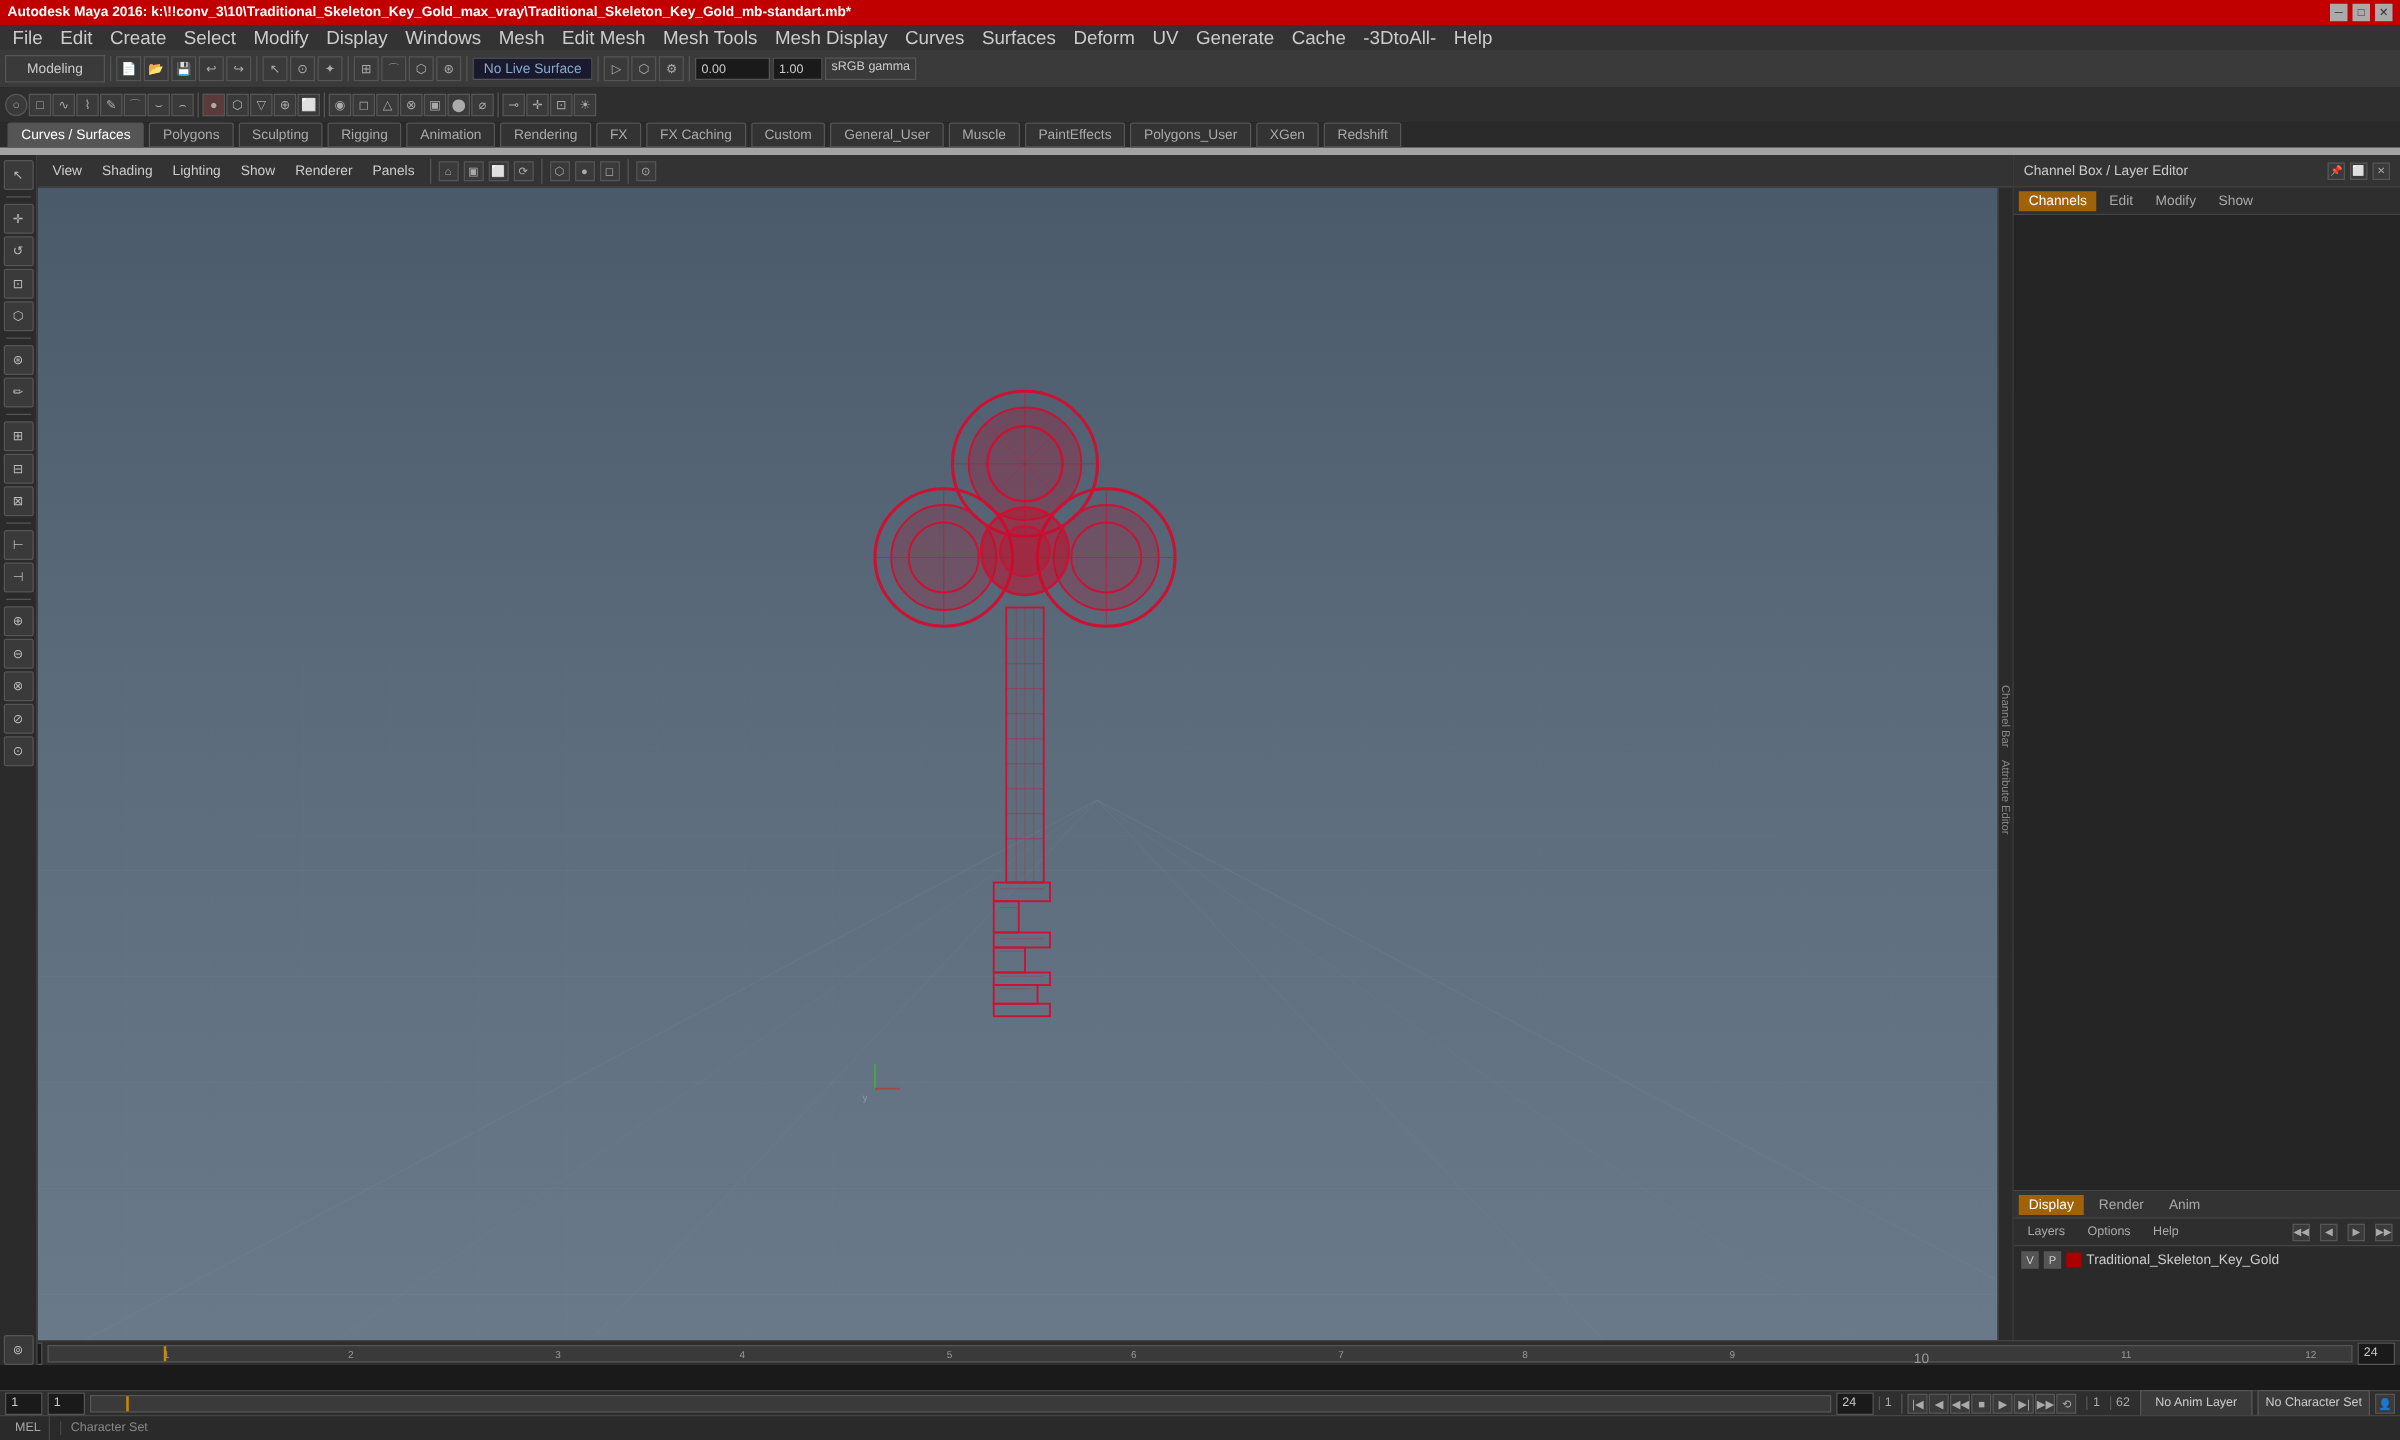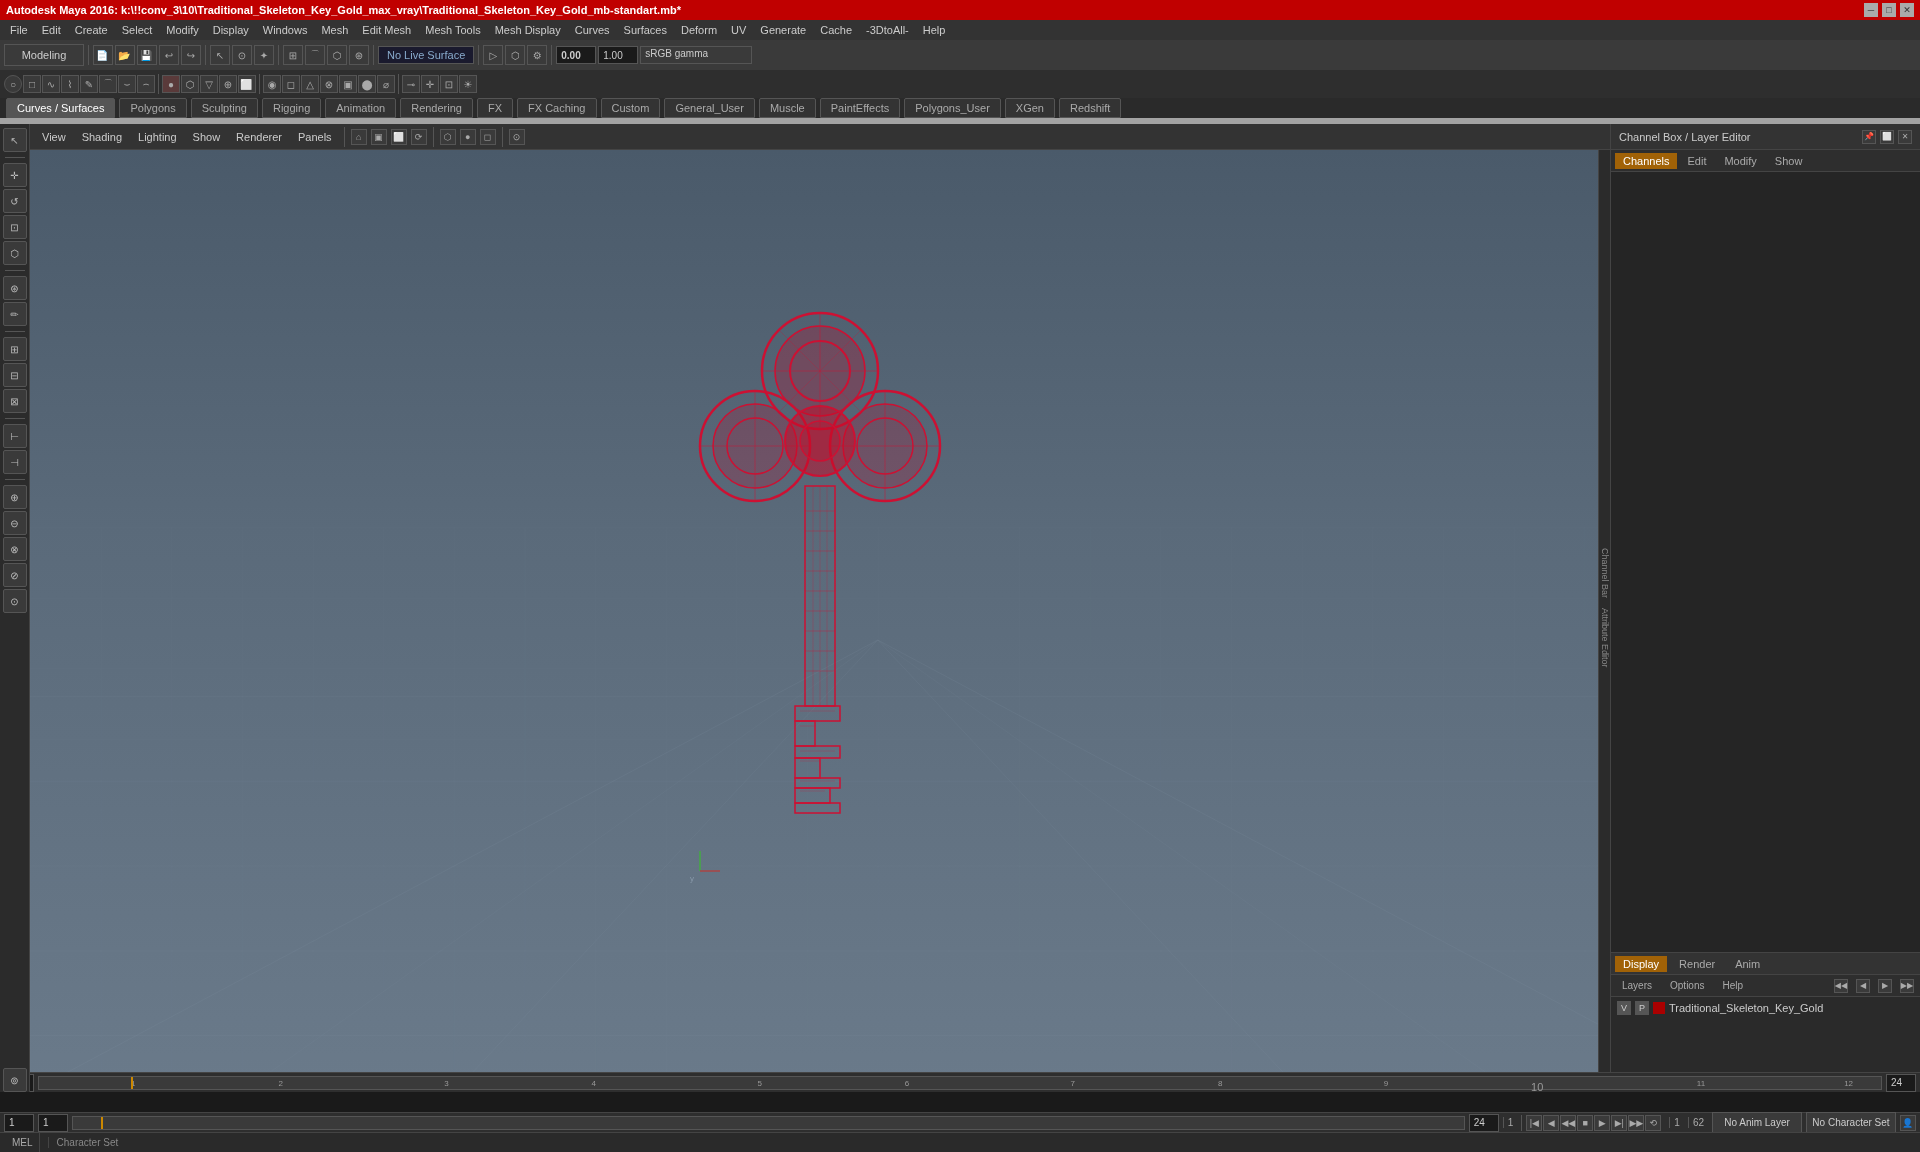--- a/index.html
+++ b/index.html
@@ -60,21 +60,21 @@
       gap: 2px;
       position: absolute;
       top: 20px;
       left: 0;
       z-index: 100;
     }
     .menu-item {
       padding: 2px 6px;
       cursor: pointer;
       color: #ccc;
-      font-size: 11px;
+      font-size: 15px;
       white-space: nowrap;
     }
 
     
     #toolbar1 {
       width: 100%;
       height: 30px;
       background: #3a3a3a;
       display: flex;
       align-items: center;
@@ -522,23 +522,23 @@
   <div class="toolbar-sep"></div>
 
   <div id="no-live-surface">No Live Surface</div>
   <div class="toolbar-sep"></div>
 
   <div class="toolbar-icon">▷</div>
   <div class="toolbar-icon">⬡</div>
   <div class="toolbar-icon">⚙</div>
   <div class="toolbar-sep"></div>
 
-  <input class="input-field" style="width: 40px; font-weight: bold;" value="0.00">
+  <input class="input-field" style="width: 60px;" value="0.00">
   <input class="input-field" style="width: 40px;" value="1.00">
-  <div class="dropdown" style="width:112px;">sRGB gamma</div>
+  <div class="dropdown" style="width:73px;">sRGB gamma</div>
 </div>
 
 <div id="toolbar2">
 
   <div class="toolbar-icon" style="border-radius:50%;width:18px;height:18px;">○</div>
   <div class="toolbar-icon" style="width:18px;height:18px;">□</div>
   <div class="toolbar-icon" style="width:18px;height:18px;">∿</div>
   <div class="toolbar-icon" style="width:18px;height:18px;">⌇</div>
   <div class="toolbar-icon" style="width:18px;height:18px;">✎</div>
   <div class="toolbar-icon" style="width:18px;height:18px;">⌒</div>

